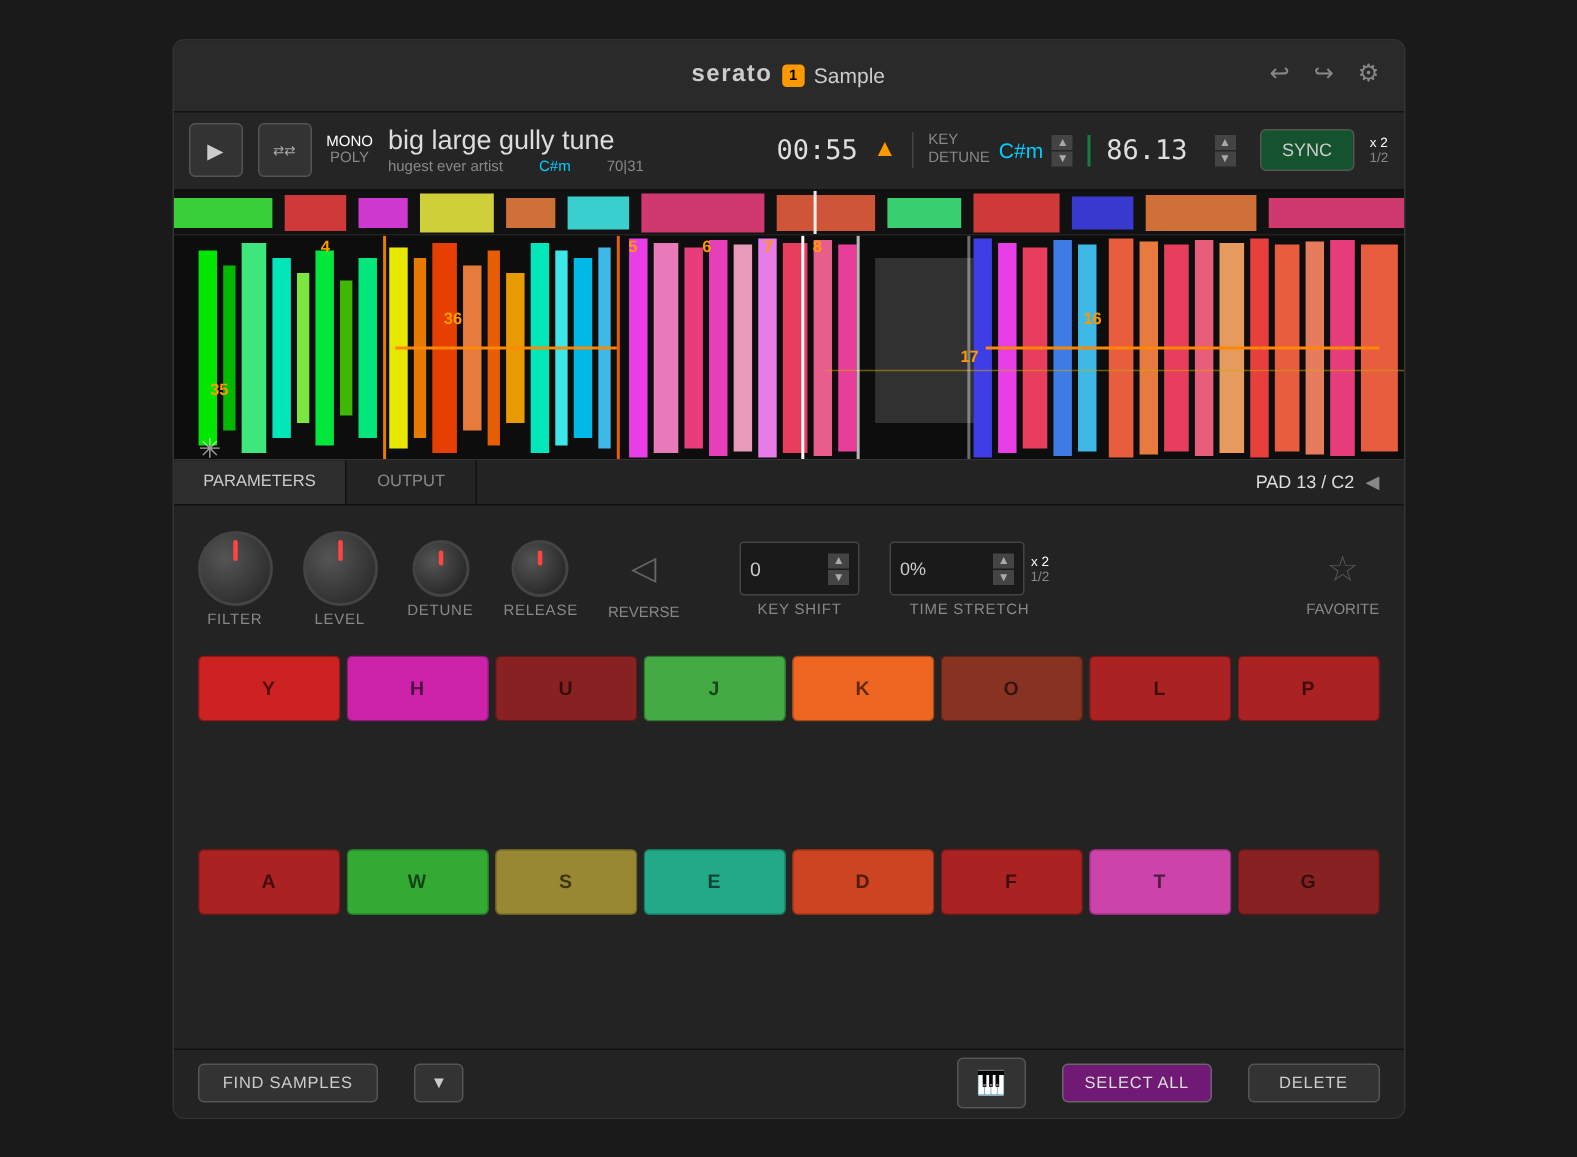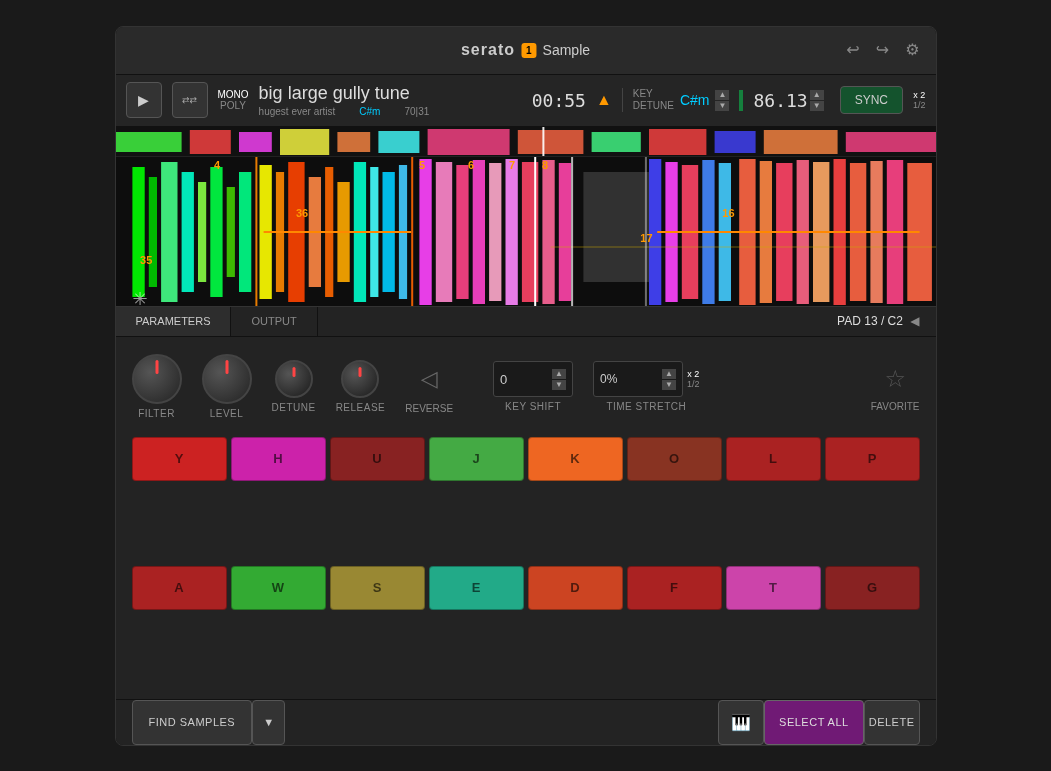--- a/index.html
+++ b/index.html
@@ -175,22 +175,22 @@
       font-size: 8px;
       cursor: pointer;
       display: flex;
       align-items: center;
       justify-content: center;
       line-height: 1;
     }
     .bpm-section {
       display: flex;
       align-items: center;
-      gap: 2px;
-      border-left: 4px solid #15803d;
+      gap: 18px;
+      border-left: 2px solid #15803d;
       padding-left: 10px;
       color: #ddd;
       font-size: 18px;
       font-family: monospace;
     }
     .sync-btn {
       background: #14532d;
       border: 1px solid #555;
       border-radius: 4px;
       color: #ccc;
@@ -397,23 +397,24 @@
       font-size: 13px;
       font-weight: bold;
       color: rgba(0,0,0,0.6);
       cursor: pointer;
       border: 1px solid rgba(0,0,0,0.3);
     }
 
     
     .action-bar {
       display: flex;
+      align-items: center;
       height: 46px;
       padding: 0 16px;
-      gap: 0;
+      gap: 24px;
       border-top: 1px solid #111;
     }
     .find-samples-btn {
       background: #333;
       border: 1px solid #555;
       border-radius: 4px;
       color: #ccc;
       font-size: 11px;
       padding: 6px 16px;
       cursor: pointer;
@@ -447,21 +448,21 @@
       padding: 6px 14px;
       cursor: pointer;
       letter-spacing: 0.5px;
     }
     .delete-btn {
       background: #333;
       border: 1px solid #555;
       border-radius: 4px;
       color: #ccc;
       font-size: 11px;
-      padding: 6px 4px;
+      padding: 6px 20px;
       cursor: pointer;
       letter-spacing: 0.5px;
     }
 
     .x2-ratio {
       display: flex;
       flex-direction: column;
       align-items: center;
       font-size: 9px;
     }

